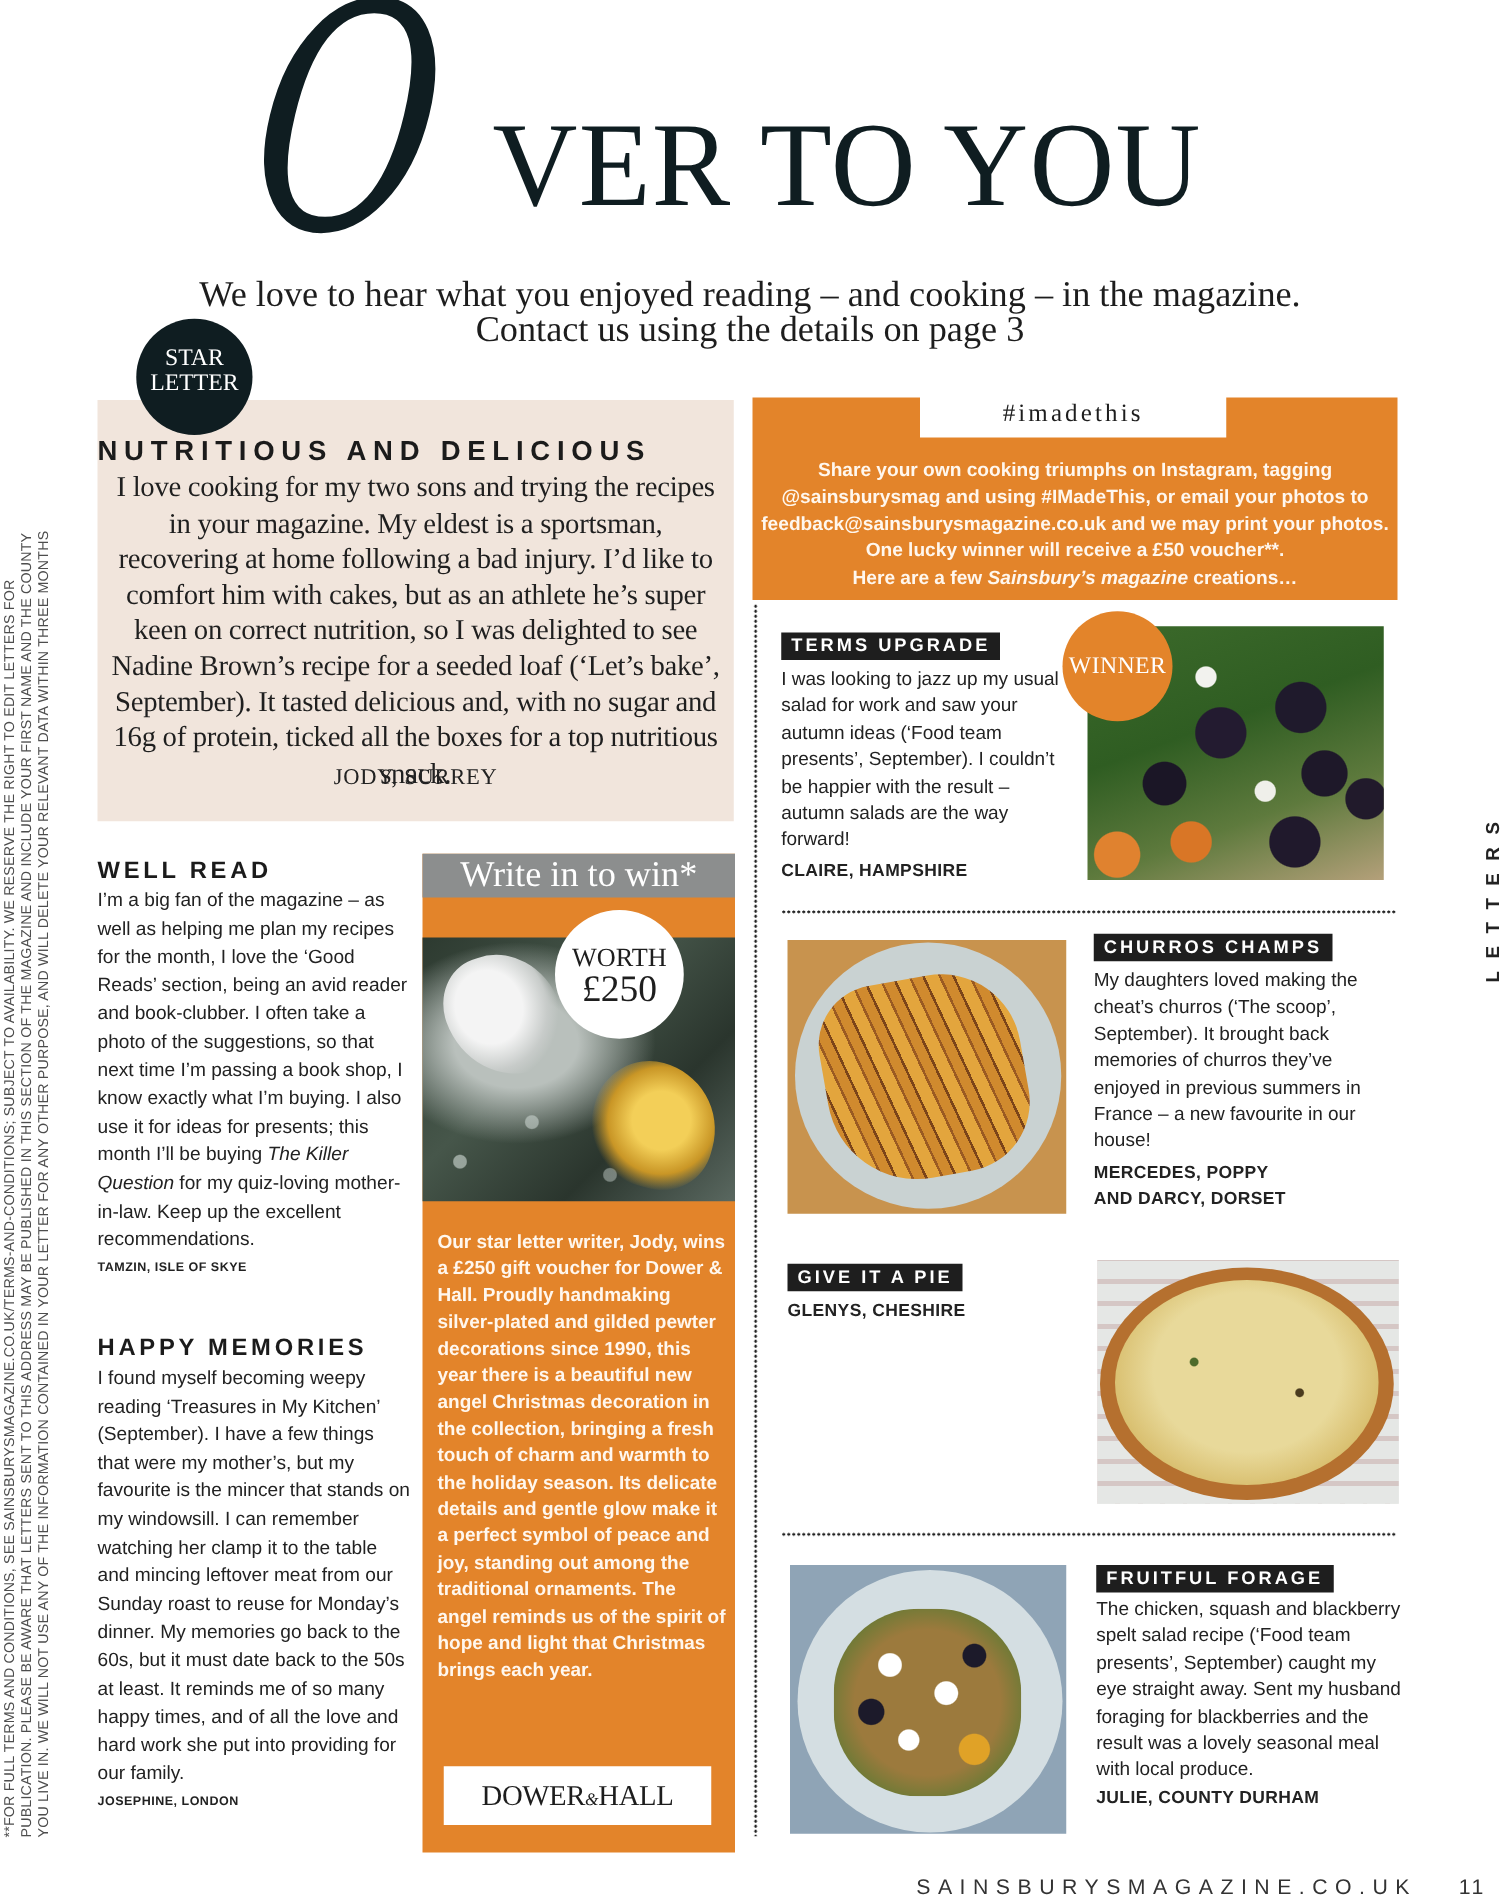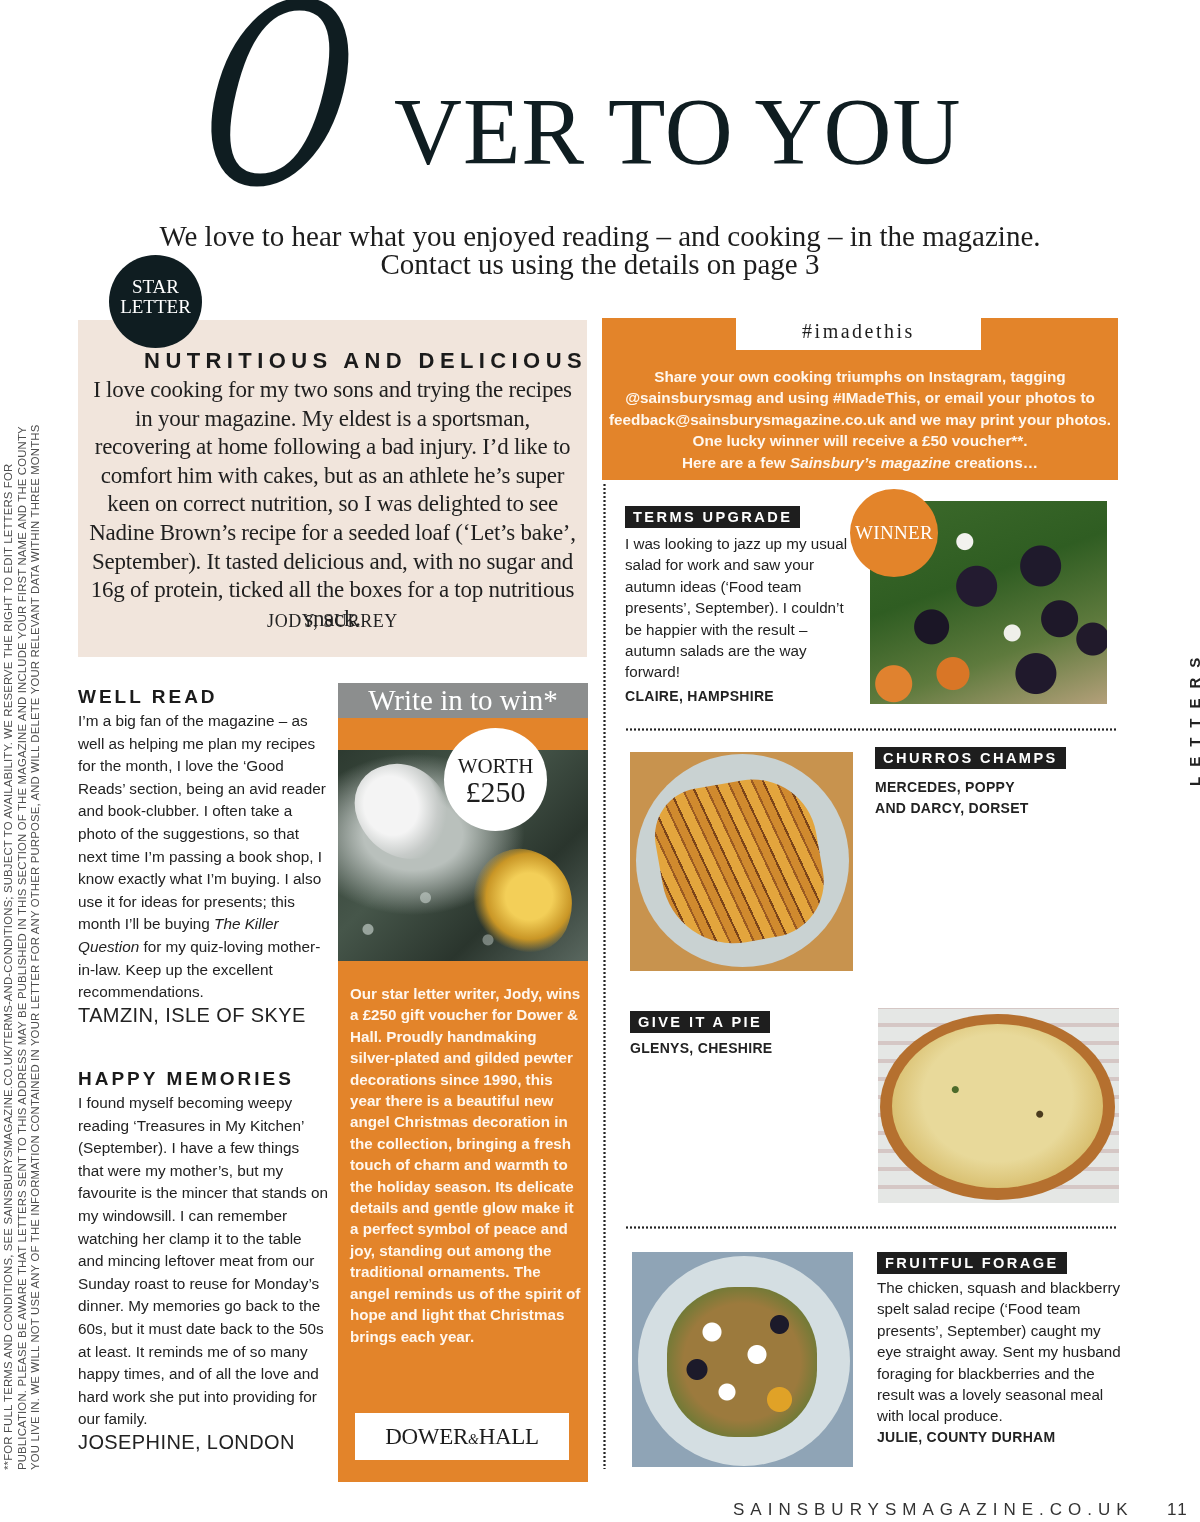--- a/index.html
+++ b/index.html
@@ -44,21 +44,21 @@
     position: absolute; left: 78px; top: 320px; width: 509px; height: 337px;
     background: #f1e5dc;
   }
   .star-badge {
     position: absolute; left: 109px; top: 255px; width: 93px; height: 93px;
     border-radius: 50%; background: #0f1d21; color: #fff;
     font-family: "Liberation Serif", serif; font-size: 19px; line-height: 20px;
     text-align: center; padding-top: 22px; z-index: 2;
   }
   .star-heading {
-    position: absolute; left: 78px; width: 509px; top: 348px; text-align: right;
+    position: absolute; left: 78px; width: 509px; top: 348px; text-align: left;
     font-size: 22px; font-weight: 700; letter-spacing: 5.4px; color: #1b1b1b;
   }
   .star-body {
     position: absolute; left: 86px; width: 493px; top: 376px; text-align: center;
     font-family: "Liberation Serif", serif; font-size: 23px; line-height: 28.6px;
     color: #1f1f1f; letter-spacing: -0.25px;
   }
   .star-sig {
     position: absolute; left: 78px; width: 509px; top: 611px; text-align: center;
     font-family: "Liberation Serif", serif; font-size: 18px; letter-spacing: 0.6px; color: #222;
@@ -66,21 +66,21 @@
 
   
   .letter-h {
     position: absolute; left: 78px; font-size: 19px; font-weight: 700;
     letter-spacing: 3px; color: #1b1b1b;
   }
   .letter-body {
     position: absolute; left: 78px; width: 250px;
     font-size: 15.3px; line-height: 22.6px; color: #222;
   }
-  .letter-sig { font-weight: 400; font-size: 20px; letter-spacing: 0.4px; }
+  .letter-sig { font-weight: 700; font-size: 10px; letter-spacing: 0.4px; }
 
   
   .win-col {
     position: absolute; left: 338px; top: 683px; width: 250px; height: 799px;
     background: #e3842a;
   }
   .win-head {
     position: absolute; left: 338px; top: 683px; width: 250px; height: 35px;
     background: #8c8e8e; color: #fff; text-align: center;
     font-family: "Liberation Serif", serif; font-size: 29px; line-height: 35px;
@@ -314,20 +314,21 @@
 <div class="winner-badge">WINNER</div>
 
 <div class="hdots" style="top:728px;"></div>
 
 <div class="photo churros-photo">
   <div class="plate"></div>
   <div class="sticks"></div>
 </div>
 <div class="tag" style="left:875px;top:747px;">CHURROS CHAMPS</div>
 <div class="entry-body" style="left:875px;top:774px;width:245px;">
+  <span>My daughters loved making the cheat’s churros (‘The scoop’, September). It brought back memories of churros they’ve enjoyed in previous summers in France – a new favourite in our house!</span>
   <div class="entry-sig" style="margin-top:3px;">MERCEDES, POPPY</div>
   <div class="entry-sig">AND DARCY, DORSET</div>
 </div>
 
 <div class="tag" style="left:630px;top:1011px;">GIVE IT A PIE</div>
 <div class="entry-body" style="left:630px;top:1038px;width:235px;">
   <div class="entry-sig">GLENYS, CHESHIRE</div>
 </div>
 <div class="photo pie-photo">
   <div class="crust"></div>

